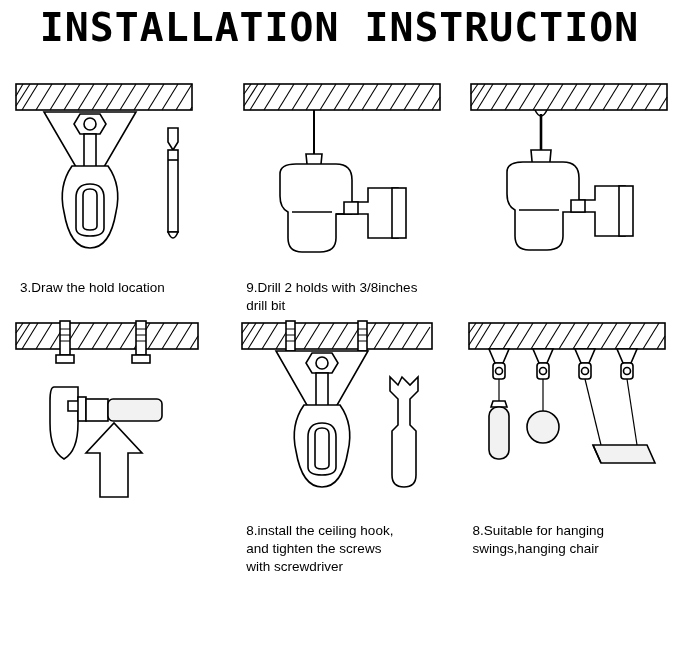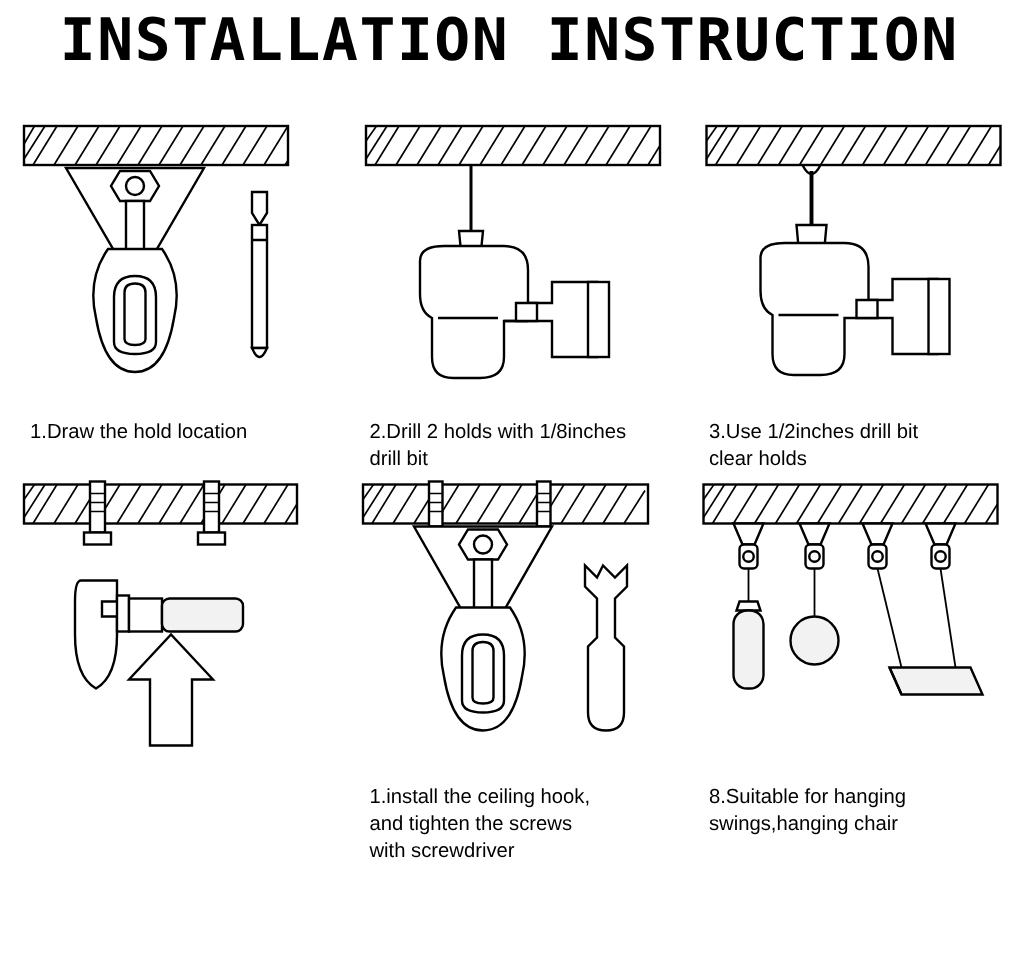--- a/index.html
+++ b/index.html
@@ -112,21 +112,21 @@
 
               <g>
                 <path d="M154 66 L164 66 L164 80 L159 88 L154 80 Z" fill="#fff"></path>
                 <rect x="154" y="88" width="10" height="82" fill="#fff"></rect>
                 <path d="M154 170 Q159 182 164 170 Z" fill="#fff"></path>
                 <line x1="154" y1="98" x2="164" y2="98"></line>
               </g>
             </g>
           </svg>
         </div>
-        <div class="caption">1.Draw the hold location</div>
+        <div class="caption">3.Draw the hold location</div>
       </div>
 
       <div class="cell">
         <div class="art">
           <svg width="205" height="215" viewBox="0 0 205 215">
             <g fill="none" stroke="#000" stroke-width="1.6">
               <rect x="4" y="22" width="196" height="26" fill="#fff"></rect>
               <g stroke-width="1.1">
                 <line x1="10" y1="48" x2="26" y2="22"></line>
                   <line x1="24" y1="48" x2="40" y2="22"></line>
@@ -152,21 +152,21 @@
 
                 <path d="M40 112 Q40 102 56 102 L96 102 Q112 102 112 118 L112 140 L128 140 L128 126 L158 126 L158 176 L128 176 L128 152 L96 152 L96 176 Q96 190 80 190 L62 190 Q48 190 48 176 L48 150 Q40 146 40 134 Z" fill="#fff"></path>
                 <rect x="152" y="126" width="14" height="50" fill="#fff"></rect>
                 <line x1="96" y1="152" x2="112" y2="152"></line>
                 <path d="M104 140 L118 140 L118 152 L104 152 Z" fill="#fff"></path>
                 <line x1="52" y1="150" x2="92" y2="150"></line>
               </g>
             </g>
           </svg>
         </div>
-        <div class="caption">2.Drill 2 holds with 1/8inches
+        <div class="caption">9.Drill 2 holds with 3/8inches
 drill bit</div>
       </div>
 
       <div class="cell">
         <div class="art">
           <svg width="205" height="215" viewBox="0 0 205 215">
             <g fill="none" stroke="#000" stroke-width="1.6">
               <rect x="4" y="22" width="196" height="26" fill="#fff"></rect>
               <g stroke-width="1.1">
                 <line x1="10" y1="48" x2="26" y2="22"></line>
@@ -191,22 +191,20 @@
                 <line x1="74" y1="52" x2="74" y2="88" stroke-width="2.6"></line>
                 <path d="M64 88 L84 88 L82 110 L66 110 Z" fill="#fff"></path>
                 <path d="M40 110 Q40 100 56 100 L96 100 Q112 100 112 116 L112 138 L128 138 L128 124 L158 124 L158 174 L128 174 L128 150 L96 150 L96 174 Q96 188 80 188 L62 188 Q48 188 48 174 L48 148 Q40 144 40 132 Z" fill="#fff"></path>
                 <rect x="152" y="124" width="14" height="50" fill="#fff"></rect>
                 <path d="M104 138 L118 138 L118 150 L104 150 Z" fill="#fff"></path>
                 <line x1="52" y1="148" x2="92" y2="148"></line>
               </g>
             </g>
           </svg>
         </div>
-        <div class="caption">3.Use 1/2inches drill bit
-clear holds</div>
       </div>
     </div>
 
     <div class="row row2">
 
       <div class="cell">
         <div class="art">
           <svg width="200" height="205" viewBox="0 0 200 205">
             <g fill="none" stroke="#000" stroke-width="1.6">
               <rect x="2" y="8" width="182" height="26" fill="#fff"></rect>
@@ -299,21 +297,21 @@
                 <path d="M68 122 Q68 108 82 108 Q96 108 96 122 L96 152 Q96 160 82 160 Q68 160 68 152 Z" fill="#fff"></path>
                 <path d="M75 119 Q75 113 82 113 Q89 113 89 119 L89 150 Q89 154 82 154 Q75 154 75 150 Z" fill="#fff"></path>
               </g>
 
               <g>
                 <path d="M150 62 L150 76 L158 84 L158 110 L152 116 L152 160 Q152 172 164 172 Q176 172 176 160 L176 116 L170 110 L170 84 L178 76 L178 62 L170 70 L162 62 L158 70 Z" fill="#fff"></path>
               </g>
             </g>
           </svg>
         </div>
-        <div class="caption">1.install the ceiling hook,
+        <div class="caption">8.install the ceiling hook,
 and tighten the screws
 with screwdriver</div>
       </div>
 
       <div class="cell">
         <div class="art">
           <svg width="205" height="205" viewBox="0 0 205 205">
             <g fill="none" stroke="#000" stroke-width="1.6">
               <rect x="2" y="8" width="196" height="26" fill="#fff"></rect>
               <g stroke-width="1.1">

